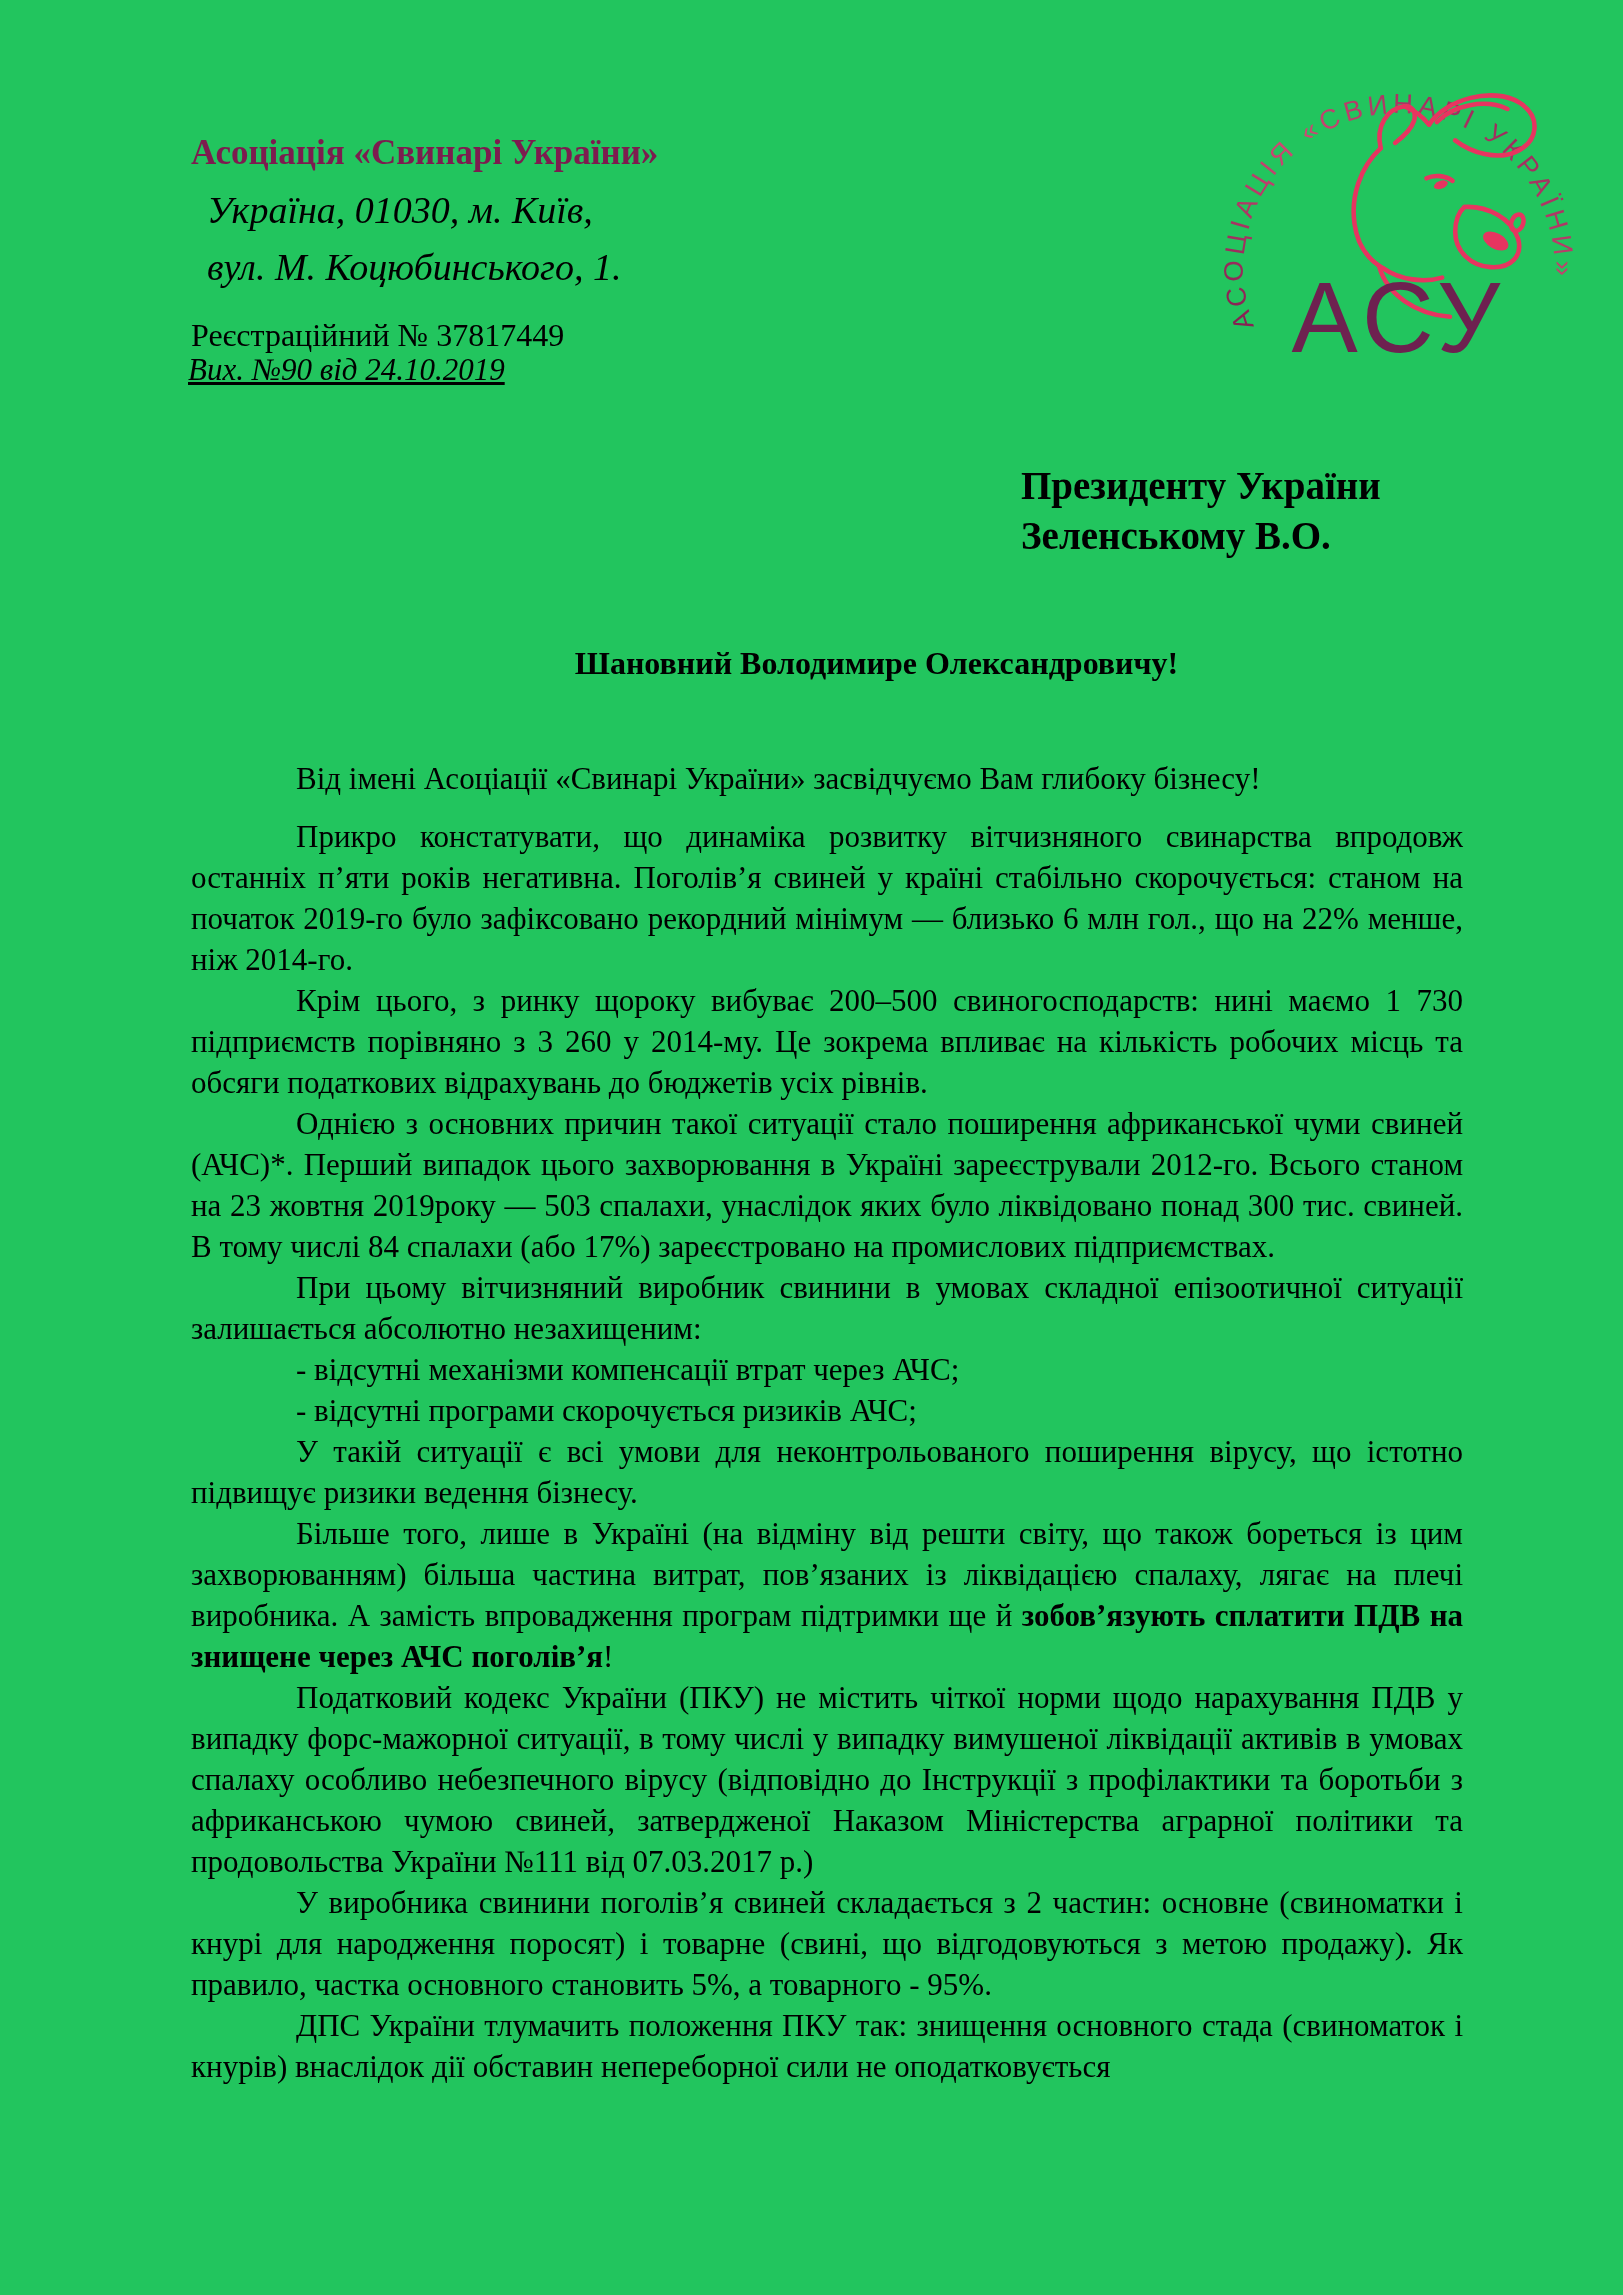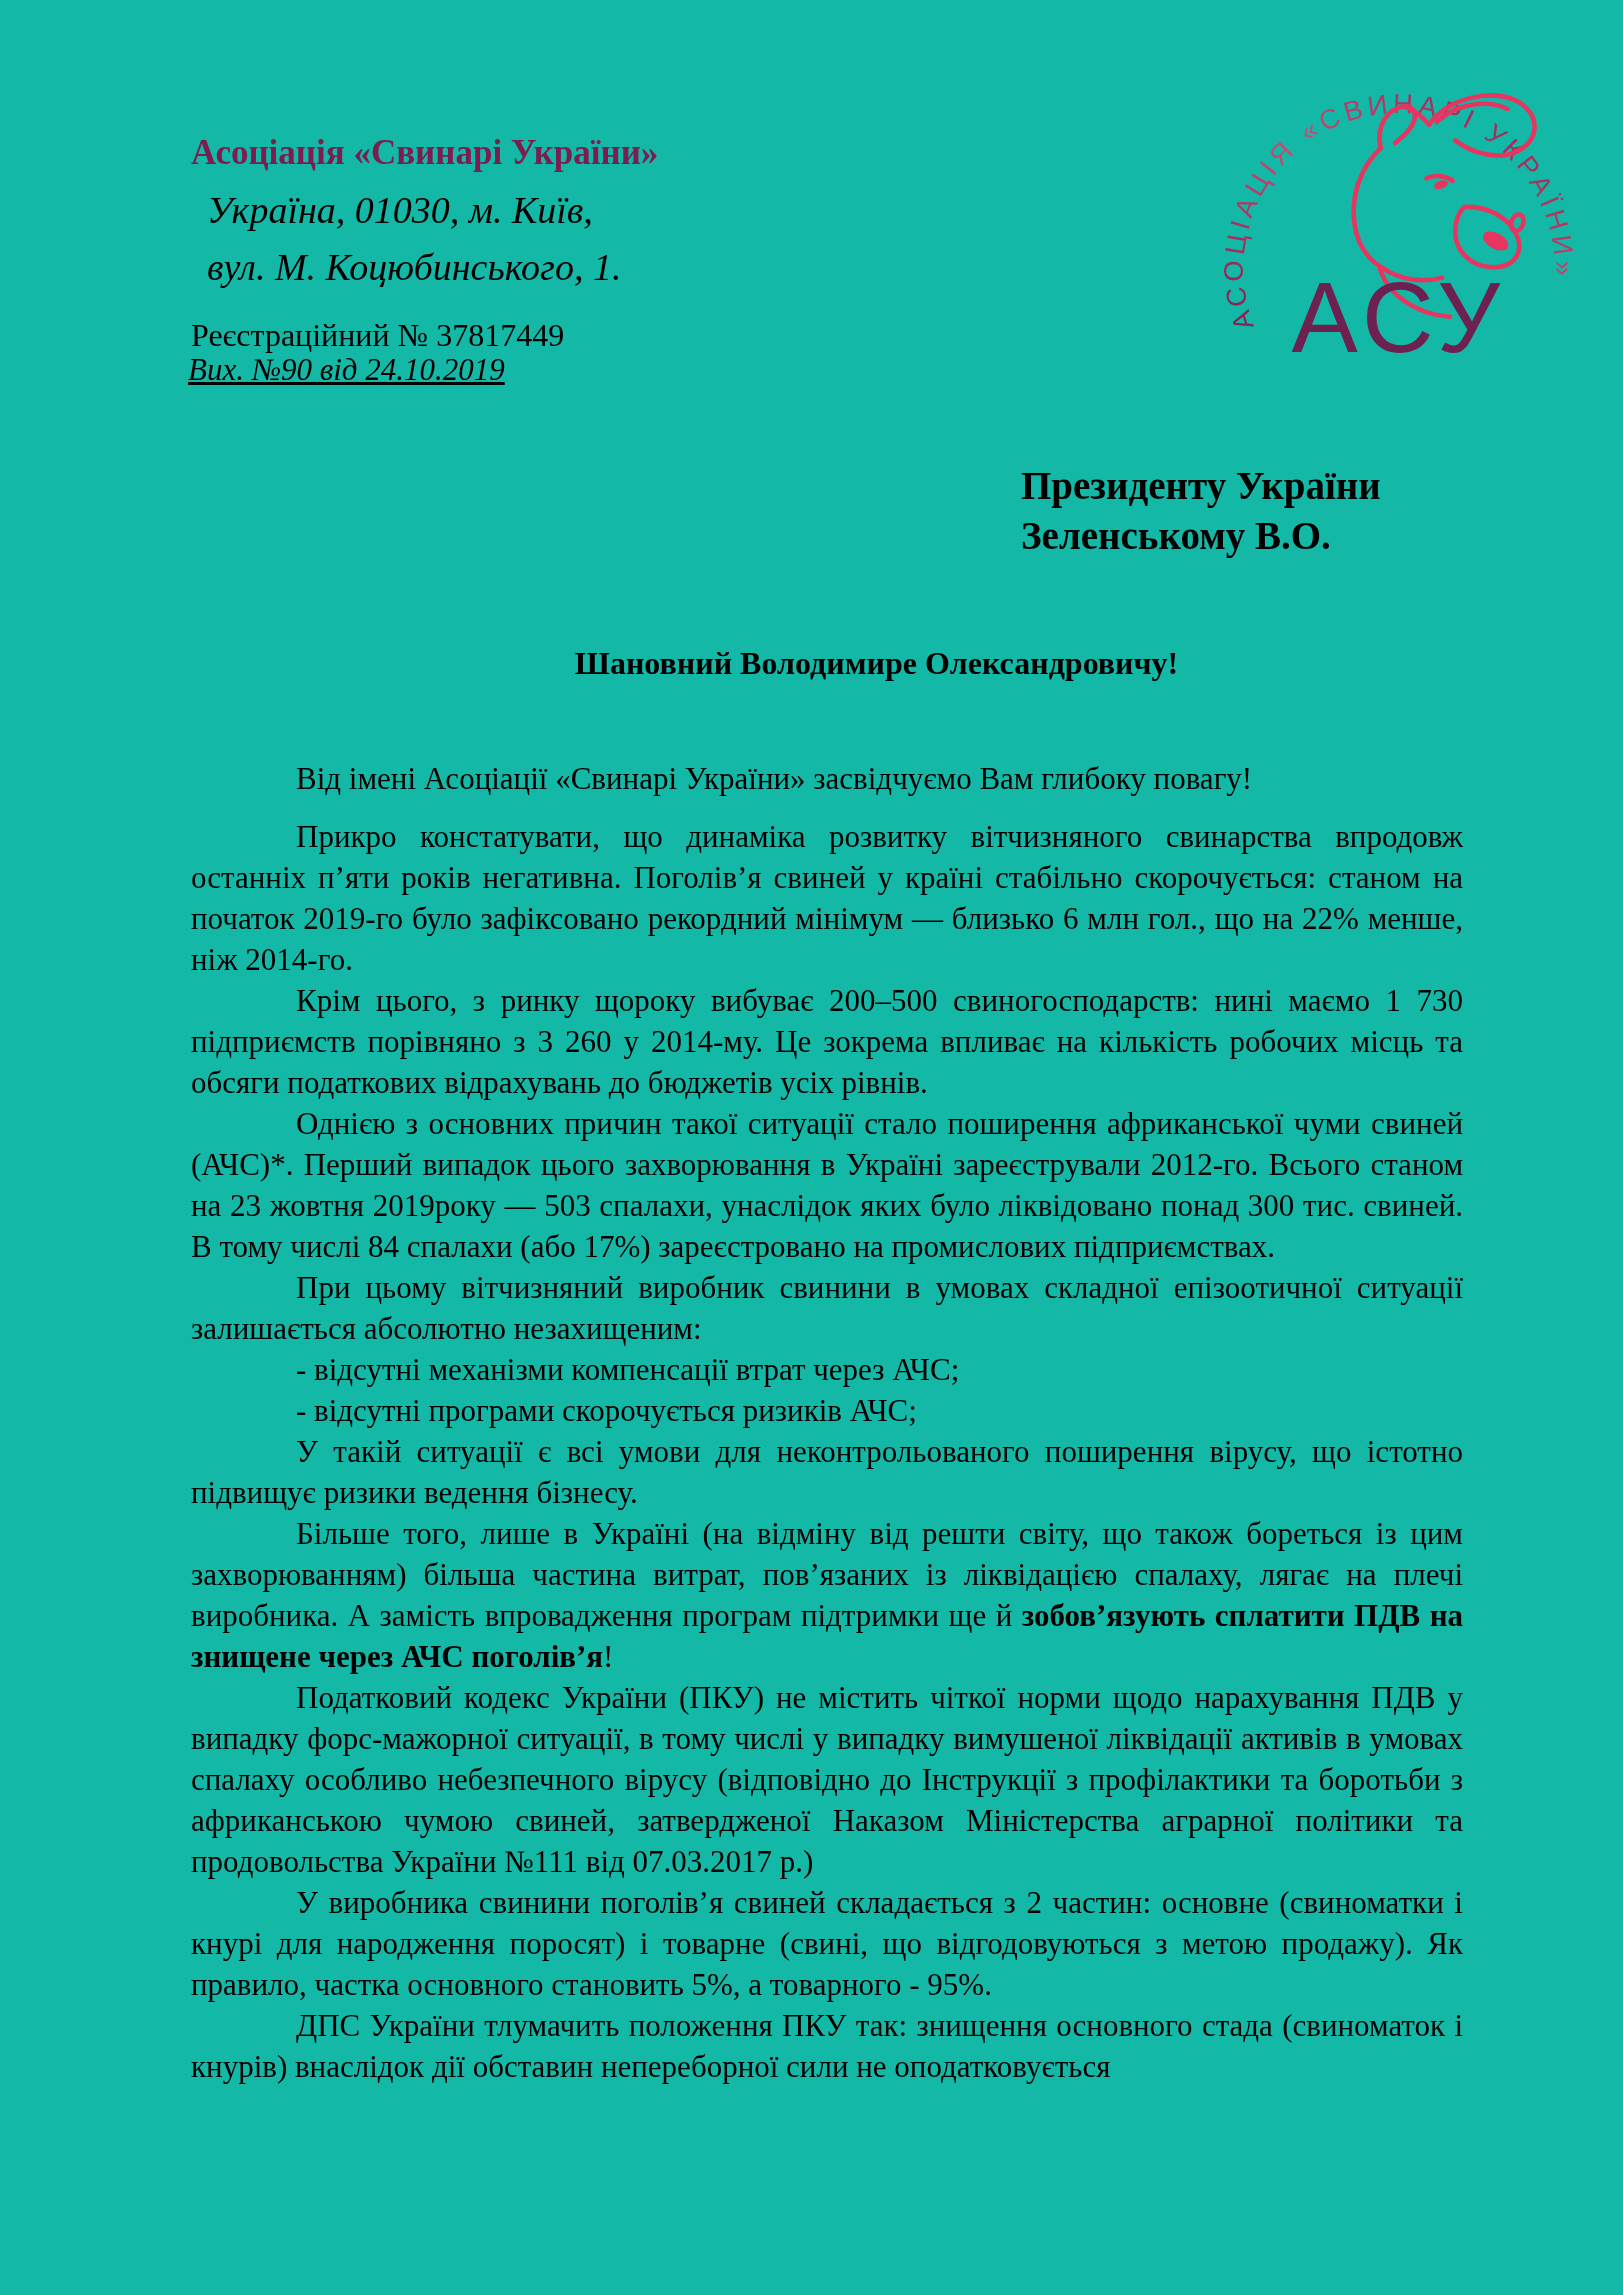--- a/index.html
+++ b/index.html
@@ -7,21 +7,21 @@
     --pig-color:#e73560;
     --arc-dark:#7d1c4f;
     --arc-light:#d14b75;
     --monogram-color:#6e2150;
   }
   *{box-sizing:border-box;}
   html,body{margin:0;padding:0;background:#888;}
   .page{
     position:relative;
     width:1623px;height:2295px;
-    background:#14b8a6;
+    background:#22c55e;
     overflow:hidden;
     font-family:"Liberation Serif", serif;
     color:#000;
   }
   
   .header{position:absolute;left:191px;top:131px;}
   .org-name{
     font-size:35px;font-weight:bold;line-height:43px;
     color:var(--org-color);margin:0;
   }
@@ -125,21 +125,21 @@
   <p class="ref-line">Вих. №90 від 24.10.2019</p>
 
   <div class="recipient">
     <p>Президенту України</p>
     <p>Зеленському В.О.</p>
   </div>
 
   <p class="salutation">Шановний Володимире Олександровичу!</p>
 
   <div class="letter-body">
-      <p class="para"><span>Від імені Асоціації «Свинарі України» засвідчуємо Вам глибоку повагу!</span></p>
+      <p class="para"><span>Від імені Асоціації «Свинарі України» засвідчуємо Вам глибоку бізнесу!</span></p>
       <p class="para gap-top"><span>Прикро констатувати, що динаміка розвитку вітчизняного свинарства впродовж останніх п’яти років негативна. Поголів’я свиней у країні стабільно скорочується: станом на початок 2019-го було зафіксовано рекордний мінімум — близько 6 млн гол., що на 22% менше, ніж 2014-го.</span></p>
       <p class="para"><span>Крім цього, з ринку щороку вибуває 200–500 свиногосподарств: нині маємо 1 730 підприємств порівняно з 3 260 у 2014-му. Це зокрема впливає на кількість робочих місць та обсяги податкових відрахувань до бюджетів усіх рівнів.</span></p>
       <p class="para"><span>Однією з основних причин такої ситуації стало поширення африканської чуми свиней (АЧС)*. Перший випадок цього захворювання в Україні зареєстрували 2012-го. Всього станом на 23 жовтня 2019року — 503 спалахи, унаслідок яких було ліквідовано понад 300 тис. свиней.  В тому числі 84 спалахи (або 17%) зареєстровано на промислових підприємствах.</span></p>
       <p class="para"><span>При цьому вітчизняний виробник свинини в умовах складної епізоотичної ситуації залишається абсолютно незахищеним:</span></p>
       <p class="para"><span>- відсутні механізми компенсації втрат через АЧС;</span></p>
       <p class="para"><span>- відсутні програми скорочується ризиків АЧС;</span></p>
       <p class="para"><span>У такій ситуації є всі умови для неконтрольованого поширення вірусу, що істотно підвищує ризики ведення бізнесу.</span></p>
       <p class="para"><span>Більше того, лише в Україні (на відміну від решти світу, що також бореться із цим захворюванням) більша частина витрат, пов’язаних із ліквідацією спалаху, лягає на плечі виробника. А замість впровадження програм підтримки ще й </span><span class="b">зобов’язують сплатити ПДВ на знищене через АЧС поголів’я</span><span>!</span></p>
       <p class="para"><span>Податковий кодекс України (ПКУ) не містить чіткої норми щодо нарахування ПДВ у випадку форс-мажорної ситуації, в тому числі у випадку вимушеної ліквідації активів в умовах спалаху особливо небезпечного вірусу (відповідно до Інструкції з профілактики та боротьби з африканською чумою свиней, затвердженої Наказом Міністерства аграрної політики та продовольства України №111 від 07.03.2017 р.)</span></p>
       <p class="para"><span>У виробника свинини поголів’я свиней складається з 2 частин: основне (свиноматки і кнурі для народження поросят) і товарне (свині, що відгодовуються з метою продажу). Як правило, частка основного становить 5%, а товарного - 95%.</span></p>

